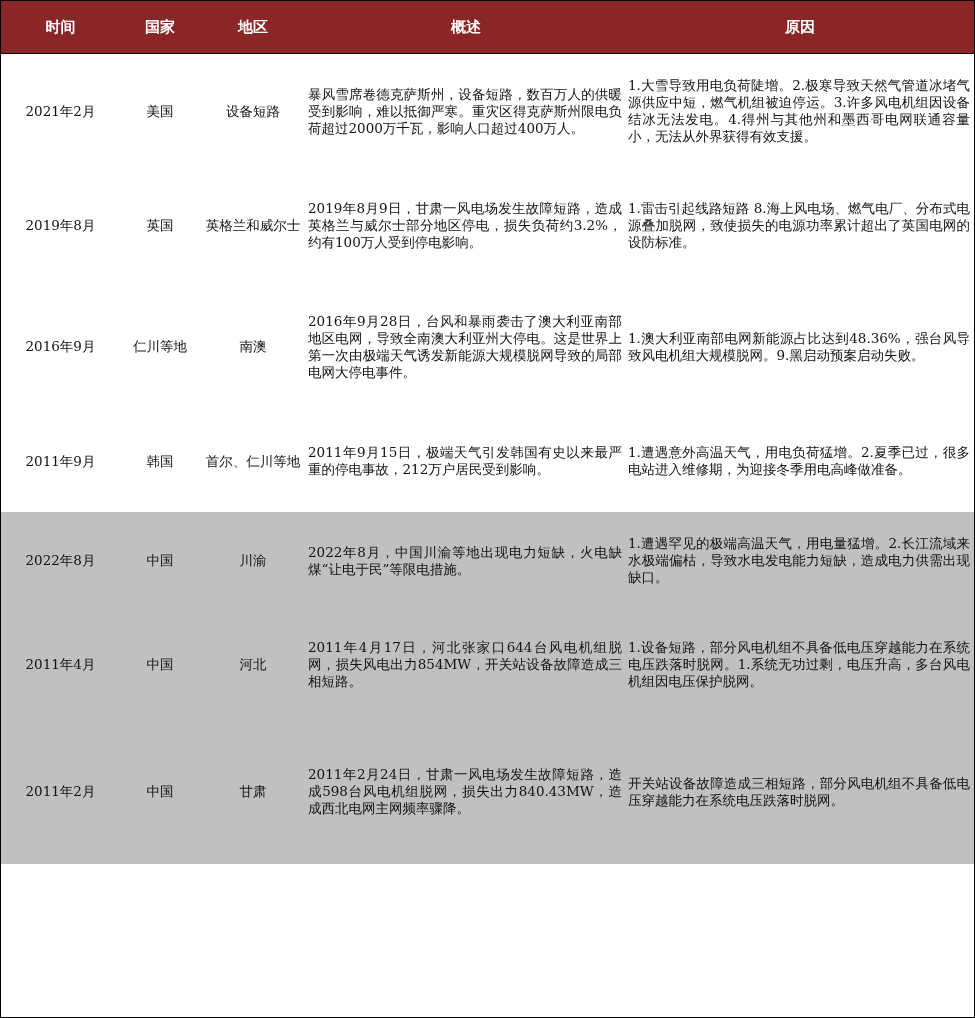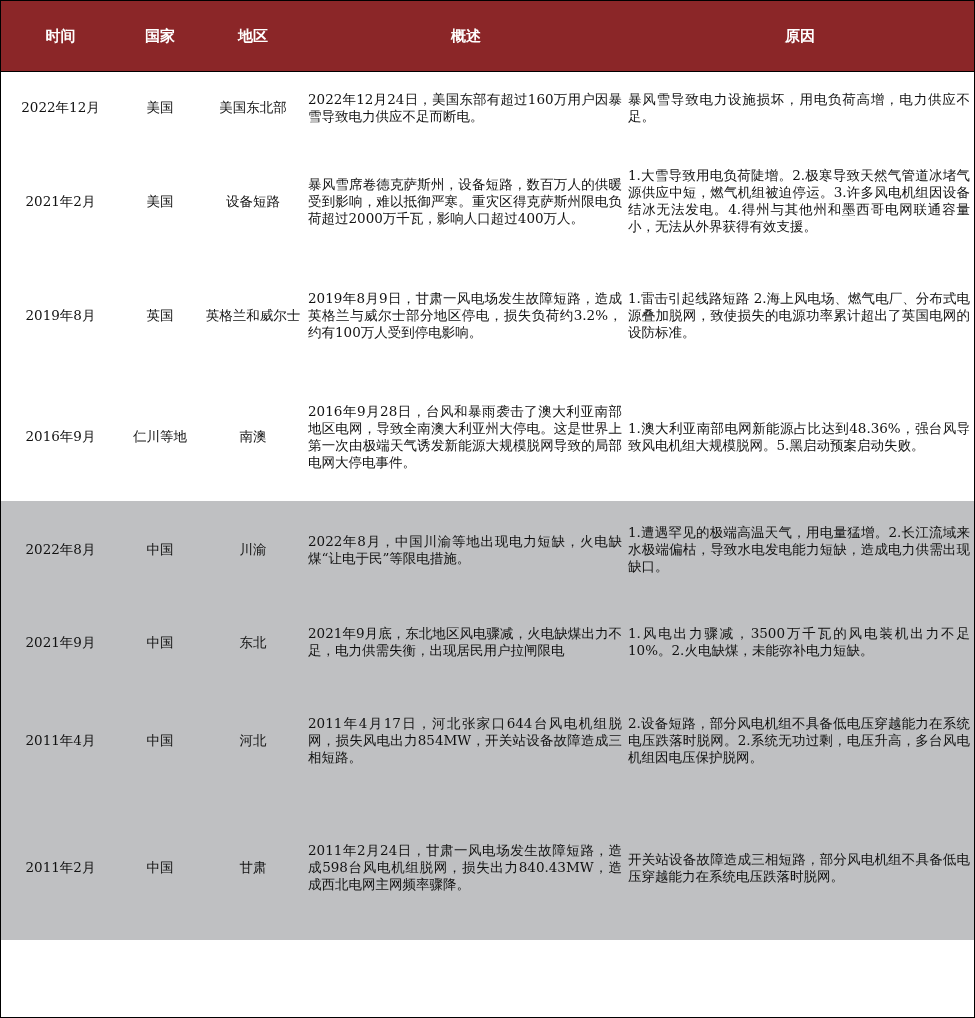--- a/index.html
+++ b/index.html
@@ -8,21 +8,21 @@
       position: relative;
       width: 975px; height: 1018px;
       box-sizing: border-box;
       border-left: 1px solid #000;
       border-right: 1px solid #000;
       border-bottom: 1px solid #000;
       font-family: "DejaVu Serif", "Liberation Serif", serif;
       color: #111;
     }
     table { border-collapse: collapse; width: 100%; table-layout: fixed; }
-    thead tr { height: 71px; background: #8b2628; }
+    thead tr { height: 53px; background: #8b2628; }
     thead th {
       color: #ffffff; font-weight: bold; font-size: 15px;
       font-family: "DejaVu Sans", "Liberation Sans", sans-serif;
       text-align: center; vertical-align: middle; padding: 0;
       border-top: 1px solid #000;
     }
     thead tr { border-bottom: 1px solid #000; }
     tbody td {
       font-size: 13.5px; line-height: 17px; vertical-align: middle;
       padding: 0 4px;
@@ -52,68 +52,61 @@
     <thead>
       <tr>
         <th>时间</th>
         <th>国家</th>
         <th>地区</th>
         <th>概述</th>
         <th>原因</th>
       </tr>
     </thead>
     <tbody>
-      <tr class="intl" style="height:72px">
-        <td class="c-time">2022年12月</td>
-        <td class="c-country">美国</td>
-        <td class="c-region">美国东北部</td>
-        <td class="c-desc">2022年12月24日，美国东部有超过160万用户因暴雪导致电力供应不足而断电。</td>
-        <td class="c-reason">暴风雪导致电力设施损坏，用电负荷高增，电力供应不足。</td>
-      </tr>
       <tr class="intl" style="height:115px">
         <td class="c-time">2021年2月</td>
         <td class="c-country">美国</td>
         <td class="c-region">设备短路</td>
         <td class="c-desc">暴风雪席卷德克萨斯州，设备短路，数百万人的供暖受到影响，难以抵御严寒。重灾区得克萨斯州限电负荷超过2000万千瓦，影响人口超过400万人。</td>
         <td class="c-reason">1.大雪导致用电负荷陡增。2.极寒导致天然气管道冰堵气源供应中短，燃气机组被迫停运。3.许多风电机组因设备结冰无法发电。4.得州与其他州和墨西哥电网联通容量小，无法从外界获得有效支援。</td>
       </tr>
       <tr class="intl" style="height:114px">
         <td class="c-time">2019年8月</td>
         <td class="c-country">英国</td>
         <td class="c-region">英格兰和威尔士</td>
         <td class="c-desc">2019年8月9日，甘肃一风电场发生故障短路，造成英格兰与威尔士部分地区停电，损失负荷约3.2%，约有100万人受到停电影响。</td>
-        <td class="c-reason">1.雷击引起线路短路 2.海上风电场、燃气电厂、分布式电源叠加脱网，致使损失的电源功率累计超出了英国电网的设防标准。</td>
+        <td class="c-reason">1.雷击引起线路短路 8.海上风电场、燃气电厂、分布式电源叠加脱网，致使损失的电源功率累计超出了英国电网的设防标准。</td>
       </tr>
       <tr class="intl" style="height:128px">
         <td class="c-time">2016年9月</td>
         <td class="c-country">仁川等地</td>
         <td class="c-region">南澳</td>
         <td class="c-desc">2016年9月28日，台风和暴雨袭击了澳大利亚南部地区电网，导致全南澳大利亚州大停电。这是世界上第一次由极端天气诱发新能源大规模脱网导致的局部电网大停电事件。</td>
-        <td class="c-reason">1.澳大利亚南部电网新能源占比达到48.36%，强台风导致风电机组大规模脱网。5.黑启动预案启动失败。</td>
+        <td class="c-reason">1.澳大利亚南部电网新能源占比达到48.36%，强台风导致风电机组大规模脱网。9.黑启动预案启动失败。</td>
+      </tr>
+      <tr class="intl" style="height:101px">
+        <td class="c-time">2011年9月</td>
+        <td class="c-country">韩国</td>
+        <td class="c-region">首尔、仁川等地</td>
+        <td class="c-desc">2011年9月15日，极端天气引发韩国有史以来最严重的停电事故，212万户居民受到影响。</td>
+        <td class="c-reason">1.遭遇意外高温天气，用电负荷猛增。2.夏季已过，很多电站进入维修期，为迎接冬季用电高峰做准备。</td>
       </tr>
       <tr class="cn" style="height:98px">
         <td class="c-time">2022年8月</td>
         <td class="c-country">中国</td>
         <td class="c-region">川渝</td>
         <td class="c-desc">2022年8月，中国川渝等地出现电力短缺，火电缺煤“让电于民”等限电措施。</td>
         <td class="c-reason">1.遭遇罕见的极端高温天气，用电量猛增。2.长江流域来水极端偏枯，导致水电发电能力短缺，造成电力供需出现缺口。</td>
       </tr>
-      <tr class="cn" style="height:87px">
-        <td class="c-time">2021年9月</td>
-        <td class="c-country">中国</td>
-        <td class="c-region">东北</td>
-        <td class="c-desc">2021年9月底，东北地区风电骤减，火电缺煤出力不足，电力供需失衡，出现居民用户拉闸限电</td>
-        <td class="c-reason">1.风电出力骤减，3500万千瓦的风电装机出力不足10%。2.火电缺煤，未能弥补电力短缺。</td>
-      </tr>
       <tr class="cn" style="height:110px">
         <td class="c-time">2011年4月</td>
         <td class="c-country">中国</td>
         <td class="c-region">河北</td>
         <td class="c-desc">2011年4月17日，河北张家口644台风电机组脱网，损失风电出力854MW，开关站设备故障造成三相短路。</td>
-        <td class="c-reason">2.设备短路，部分风电机组不具备低电压穿越能力在系统电压跌落时脱网。2.系统无功过剩，电压升高，多台风电机组因电压保护脱网。</td>
+        <td class="c-reason">1.设备短路，部分风电机组不具备低电压穿越能力在系统电压跌落时脱网。1.系统无功过剩，电压升高，多台风电机组因电压保护脱网。</td>
       </tr>
       <tr class="cn" style="height:144px">
         <td class="c-time">2011年2月</td>
         <td class="c-country">中国</td>
         <td class="c-region">甘肃</td>
         <td class="c-desc">2011年2月24日，甘肃一风电场发生故障短路，造成598台风电机组脱网，损失出力840.43MW，造成西北电网主网频率骤降。</td>
         <td class="c-reason">开关站设备故障造成三相短路，部分风电机组不具备低电压穿越能力在系统电压跌落时脱网。</td>
       </tr>
     </tbody>
   </table>

